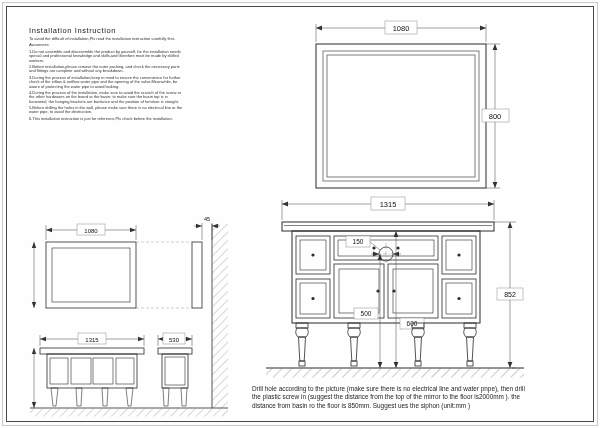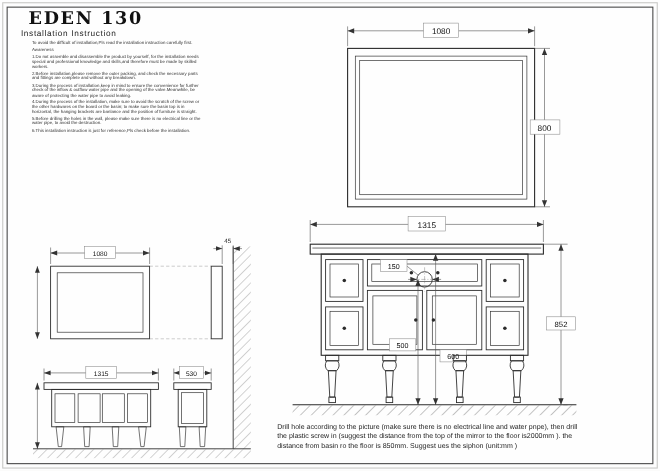--- a/index.html
+++ b/index.html
@@ -3,21 +3,21 @@
 <meta charset="utf-8">
 <style>
   *{margin:0;padding:0;box-sizing:border-box}
   html,body{width:600px;height:428px}
   body{background:#e8e8e6;font-family:"Liberation Sans",sans-serif}
   .page{position:relative;width:600px;height:428px;background:#fefefe;overflow:hidden}
   .frame-outer{position:absolute;inset:2px;border:1px solid #c9c9c6;pointer-events:none}
   .frame{position:absolute;inset:6px;border:1px solid #4a4a4a;pointer-events:none}
   .title{position:absolute;left:26px;top:7px;font-family:"DejaVu Serif","Liberation Serif",serif;
          font-size:16px;font-weight:600;letter-spacing:1.5px;color:#111}
-  .subtitle{position:absolute;left:19px;top:26px;font-size:7.5px;letter-spacing:.6px;color:#222}
+  .subtitle{position:absolute;left:29px;top:26px;font-size:7.5px;letter-spacing:.6px;color:#222}
   .instructions{position:absolute;left:29px;top:37px;width:156px;color:#333;font-size:4px;line-height:1.1}
   .instructions p{margin-bottom:2px}
   .note{position:absolute;left:252px;top:385px;width:278px;font-size:6.4px;line-height:1.32;color:#1f1f1f}
   svg{position:absolute;overflow:visible}
   .s1{stroke:#2b2b2b;stroke-width:1;fill:none}
   .s08{stroke:#2b2b2b;stroke-width:.8;fill:none}
   .s06{stroke:#2b2b2b;stroke-width:.6;fill:none}
   .dim{stroke:#555;stroke-width:.55;fill:none}
   .dash{stroke:#999;stroke-width:.45;fill:none;stroke-dasharray:3 2}
   .cl{stroke:#888;stroke-width:.45;fill:none;stroke-dasharray:4 1.5 1 1.5}
@@ -25,21 +25,20 @@
   text.dt{font-family:"Liberation Sans",sans-serif;fill:#111}
   .knob{fill:#2b2b2b;stroke:none}
 </style>
 </head>
 <body>
 
 <div class="page">
   <div class="frame-outer"></div>
   <div class="frame"></div>
 
-  <div class="title">EDEN 130</div>
   <div class="subtitle">Installation Instruction</div>
 
   <div class="instructions">
     <p>To avoid the difficult of installation,Pls read the installation instruction carefully first.</p>
     <p>Awareness</p>
     <p>1.Do not assemble and disassemble the product by yourself, for the installation needs special and professional knowledge and skills,and therefore must be made by skilled workers.</p>
     <p>2.Before installation,please remove the outer packing, and check the necessary parts and fittings are complete and without any breakdown.</p>
     <p>3.During the process of installation,keep in mind to ensure the convenience for further check of the inflow &amp; outflow water pipe and the opening of the valve.Meanwhile, be aware of protecting the water pipe to avoid leaking.</p>
     <p>4.During the process of the installation, make sure to avoid the scratch of the screw or the other hardwares on the board or the basin; to make sure the basin top is in horizontal, the hanging brackets are banlance and the position of furniture is straight.</p>
     <p>5.Before drilling the holes in the wall, please make sure there is no electrical line or the water pipe, to avoid the destruction.</p>

